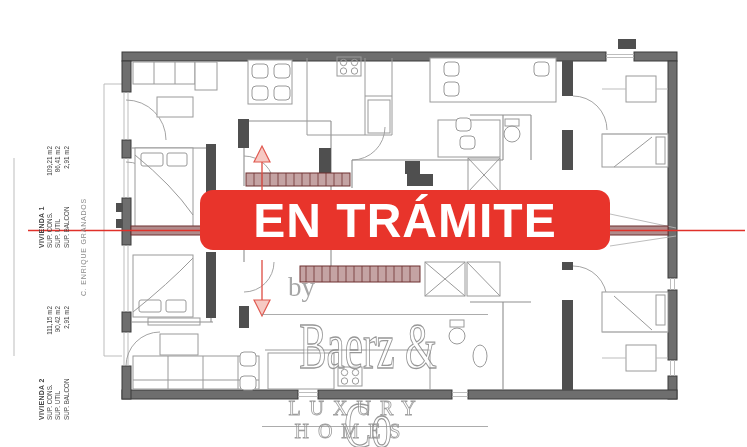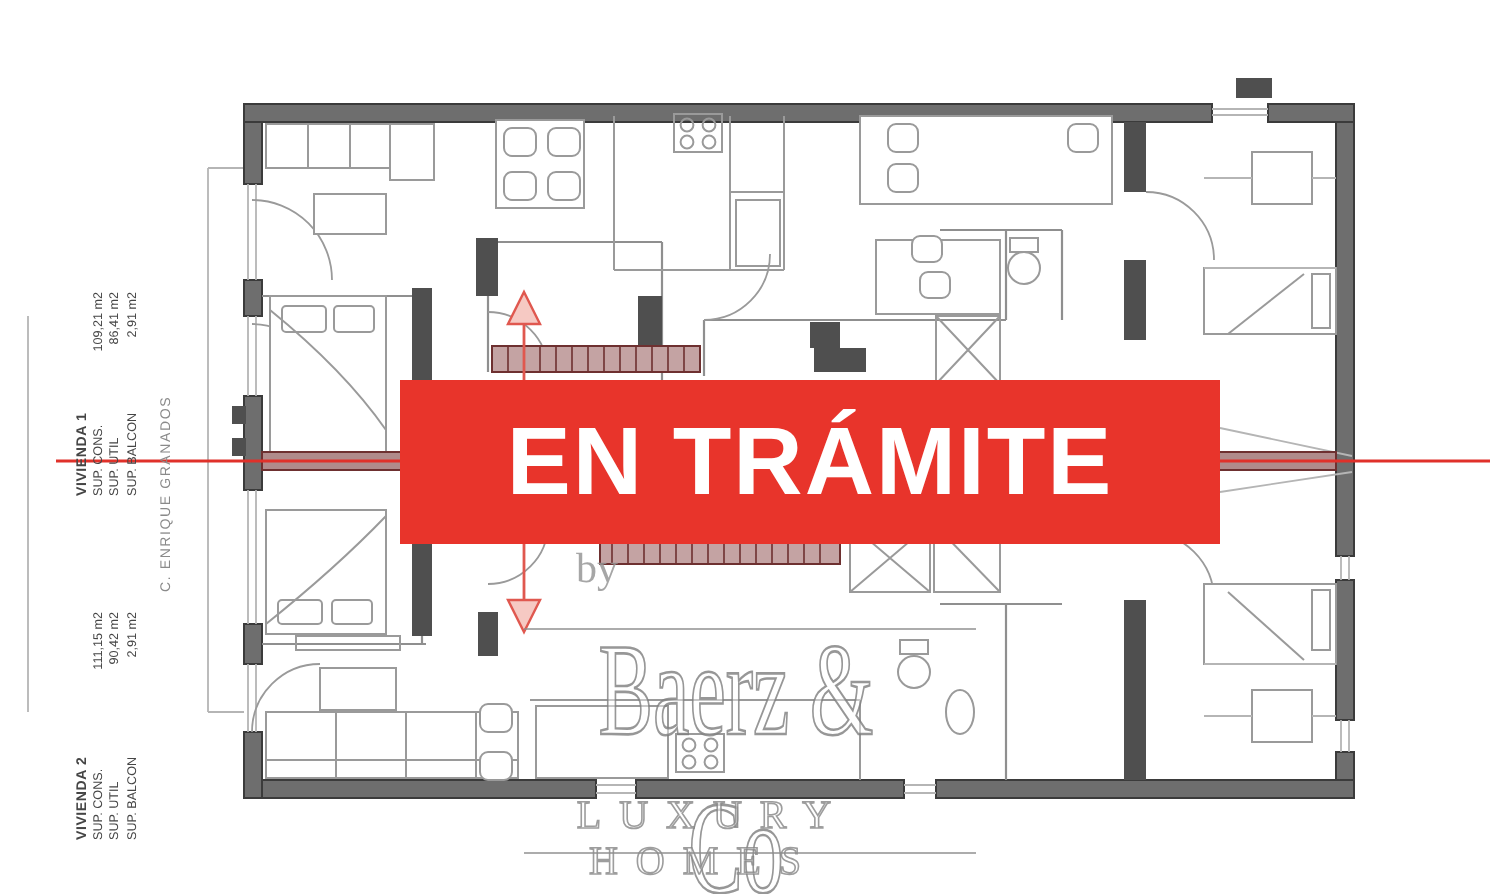--- a/index.html
+++ b/index.html
@@ -24,28 +24,28 @@
 
   
   .v-label{position:absolute;transform:rotate(-90deg);transform-origin:0 0;z-index:2;
            color:#454545;font-size:6.3px;line-height:8.2px;white-space:nowrap;}
   .v-label .ttl{font-weight:bold;font-size:7px;letter-spacing:.3px;}
   .v-label .row{display:flex;justify-content:space-between;gap:6px;}
   .street{position:absolute;transform:rotate(-90deg);transform-origin:0 0;z-index:2;
           color:#8a8a8a;font-size:7px;letter-spacing:.8px;white-space:nowrap;}
 
   
-  .banner{position:absolute;left:200px;top:190px;width:410px;height:82px;background:#e8342b;
-          z-index:3;display:flex;align-items:center;justify-content:center;}
+  .banner{position:absolute;left:200px;top:190px;width:410px;height:60px;background:#e8342b;
+          z-index:3;display:flex;align-items:center;justify-content:center;border-radius:13px;}
   .banner span{color:#ffffff;font-weight:bold;font-size:48px;letter-spacing:1px;
                font-family:"Liberation Sans",sans-serif;}
 
   
   .wm{position:absolute;z-index:2;pointer-events:none;}
-  .wm-by{left:288px;top:272px;font-family:"Liberation Serif",serif;font-size:21px;
+  .wm-by{left:288px;top:272px;font-family:"Liberation Serif",serif;font-size:27px;
          color:rgba(150,150,150,.85);}
   .wm-rule{left:262px;width:226px;height:0;border-top:1.6px solid rgba(140,140,140,.72);}
   .wm-rule1{top:314px;} .wm-rule2{top:426px;}
   .wm-name{left:238px;top:306px;width:260px;text-align:center;
            font-family:"Liberation Serif",serif;font-size:66px;line-height:1.2;
            transform:scaleX(.62);transform-origin:center;
            color:rgba(255,255,255,.45);-webkit-text-stroke:1.3px rgba(125,125,125,.8);}
   .wm-tagline{left:222px;top:397px;width:260px;text-align:center;
               font-family:"Liberation Serif",serif;font-size:20px;letter-spacing:9px;text-indent:9px;
               color:rgba(255,255,255,.55);-webkit-text-stroke:.8px rgba(130,130,130,.78);}

